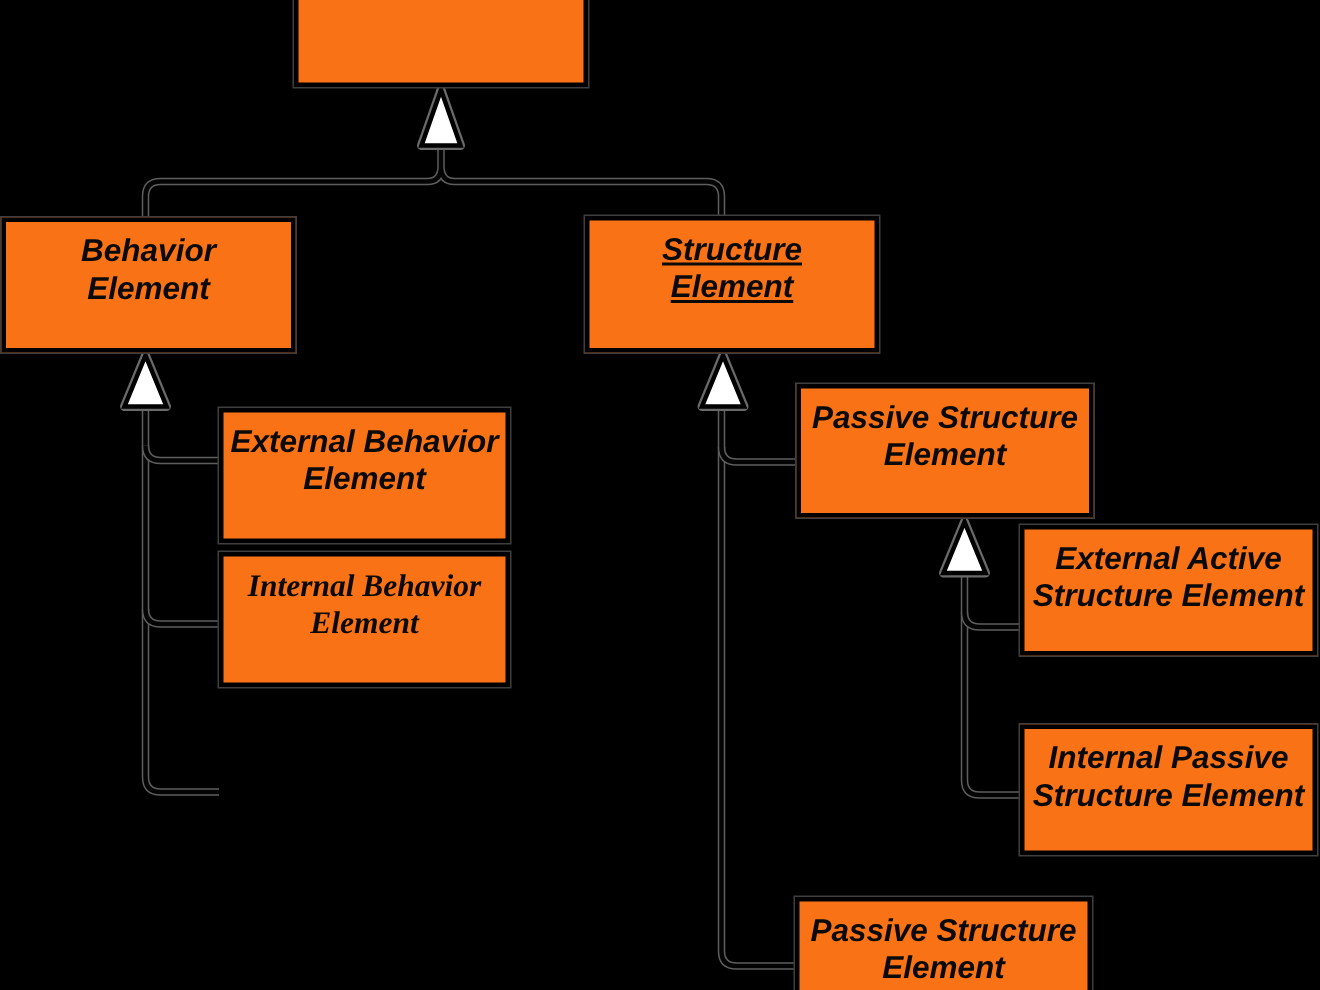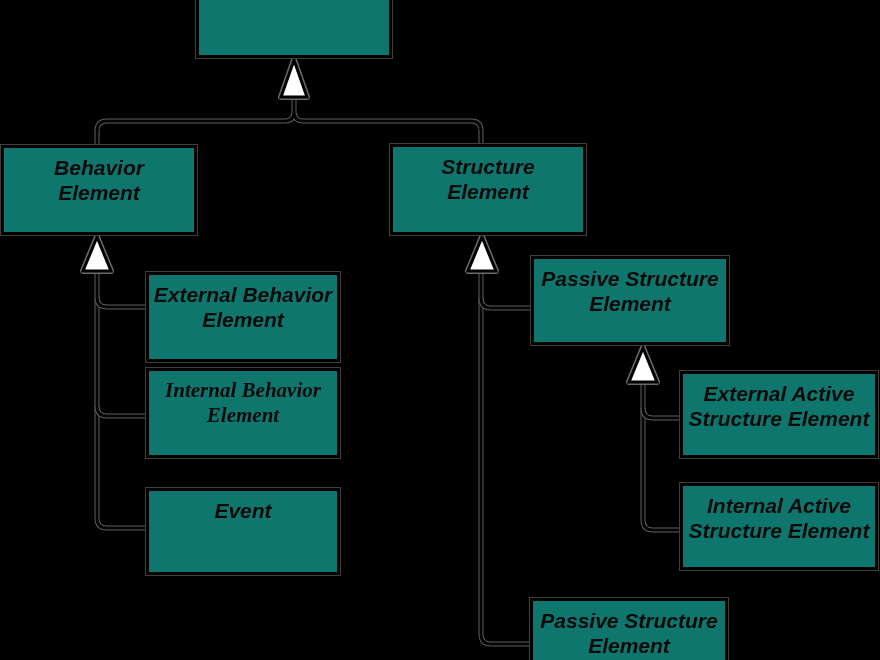--- a/index.html
+++ b/index.html
@@ -8,42 +8,42 @@
     background: #000;
     overflow: hidden;
     position: relative;
     font-family: "Liberation Sans", sans-serif;
   }
   .stage { position: absolute; left: 0; top: 0; width: 880px; height: 660px; }
   svg.connectors { position: absolute; left: 0; top: 0; }
   .node {
     position: absolute;
     box-sizing: border-box;
-    background: #0f766e;
+    background: #f97316;
     border: 3px solid #000000;
     box-shadow: 0 0 0 1px #3f3f3f;
     color: #0a0a0a;
     font-style: italic;
     font-weight: 700;
     font-size: 21px;
     line-height: 25px;
     text-align: center;
     padding-top: 7px;
   }
   .node .node-label { white-space: pre-line; }
 
   
   .n-root      { left: 196px; top: -22px; width: 196px; height: 80px; }
   .n-behavior  { left: 1px;   top: 145px; width: 196px; height: 90px; }
-  .n-structure { left: 390px; top: 144px; width: 196px; height: 91px; }
+  .n-structure { left: 390px; top: 144px; width: 196px; height: 91px; text-decoration: underline; }
   .n-extb      { left: 146px; top: 272px; width: 194px; height: 90px; }
   .n-intb      { left: 146px; top: 368px; width: 194px; height: 90px; font-family: Liberation Serif, serif; }
   .n-event     { left: 146px; top: 488px; width: 194px; height: 87px; }
   .n-active    { left: 531px; top: 256px; width: 198px; height: 89px; }
-  .n-exta      { left: 680px; top: 371px; width: 198px; height: 87px; }
+  .n-exta      { left: 680px; top: 350px; width: 198px; height: 87px; }
   .n-inta      { left: 680px; top: 483px; width: 198px; height: 87px; }
   .n-passive   { left: 530px; top: 598px; width: 198px; height: 85px; }
 
   .halo     { fill: none; stroke: #5e5e5e; stroke-width: 5; }
   .core     { fill: none; stroke: #040404; stroke-width: 3; }
   .tri-halo { fill: none; stroke: #6a6a6a; stroke-width: 6; stroke-linejoin: round; }
   .tri      { fill: #ffffff; stroke: #000000; stroke-width: 3; stroke-linejoin: miter; }
 </style>
 </head>
 <body>
@@ -115,36 +115,33 @@
   <div class="node n-extb">
     <div class="node-label">External Behavior
 Element</div>
   </div>
 
   <div class="node n-intb">
     <div class="node-label">Internal Behavior
 Element</div>
   </div>
 
-  <div class="node n-event">
-    <div class="node-label">Event</div>
-  </div>
 
   <div class="node n-active">
     <div class="node-label">Passive Structure
 Element</div>
   </div>
 
   <div class="node n-exta">
     <div class="node-label">External Active
 Structure Element</div>
   </div>
 
   <div class="node n-inta">
-    <div class="node-label">Internal Active
+    <div class="node-label">Internal Passive
 Structure Element</div>
   </div>
 
   <div class="node n-passive">
     <div class="node-label">Passive Structure
 Element</div>
   </div>
 
 </div>
 

